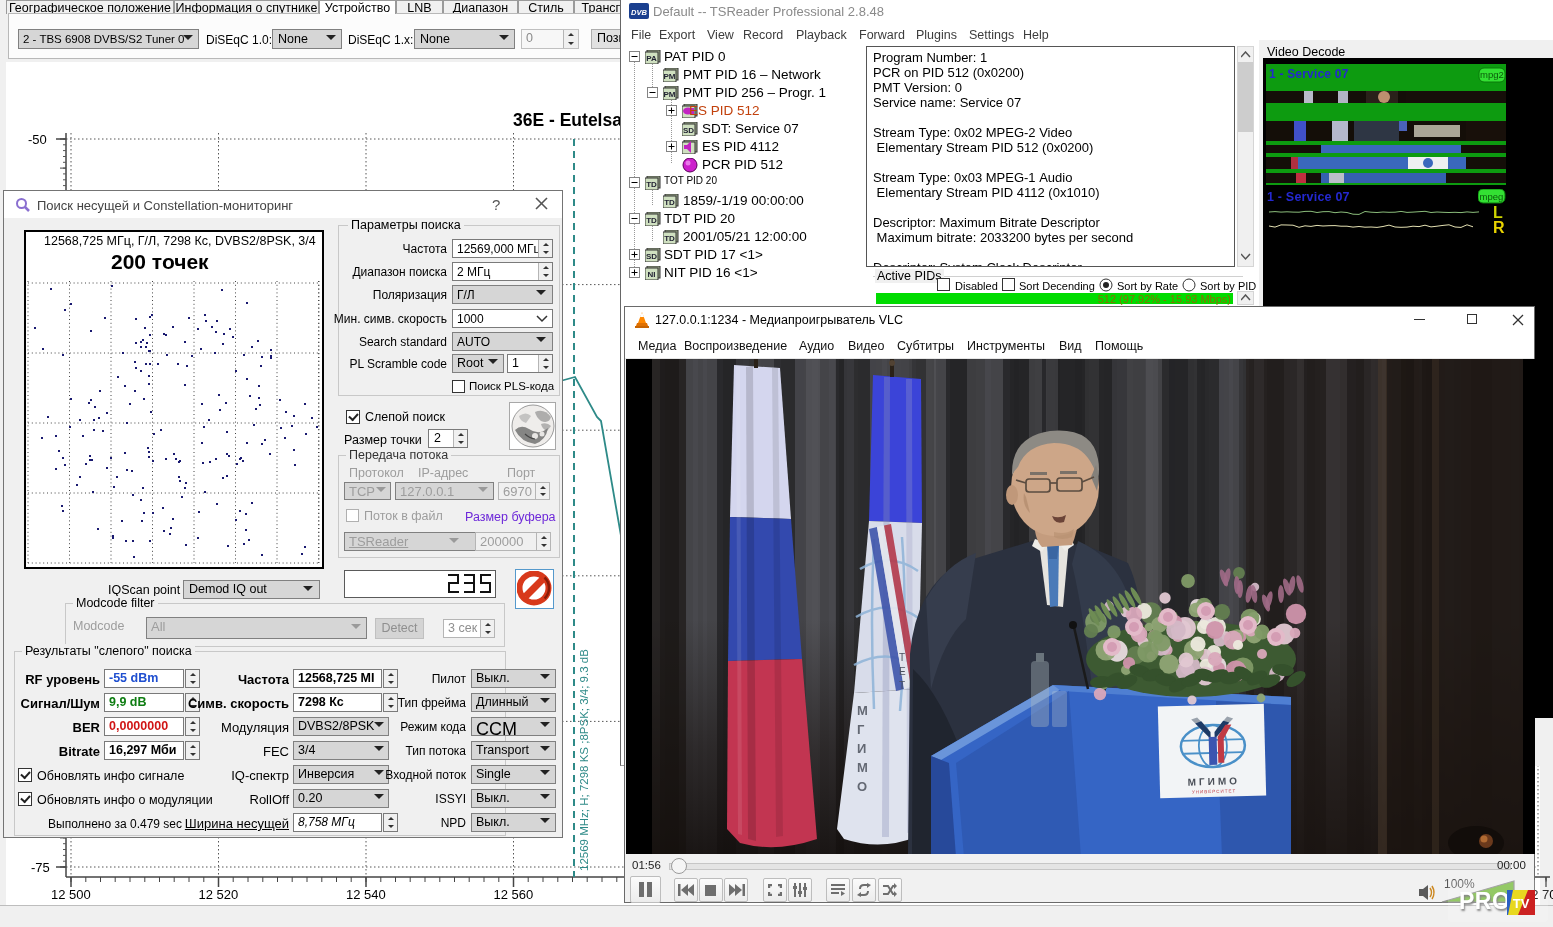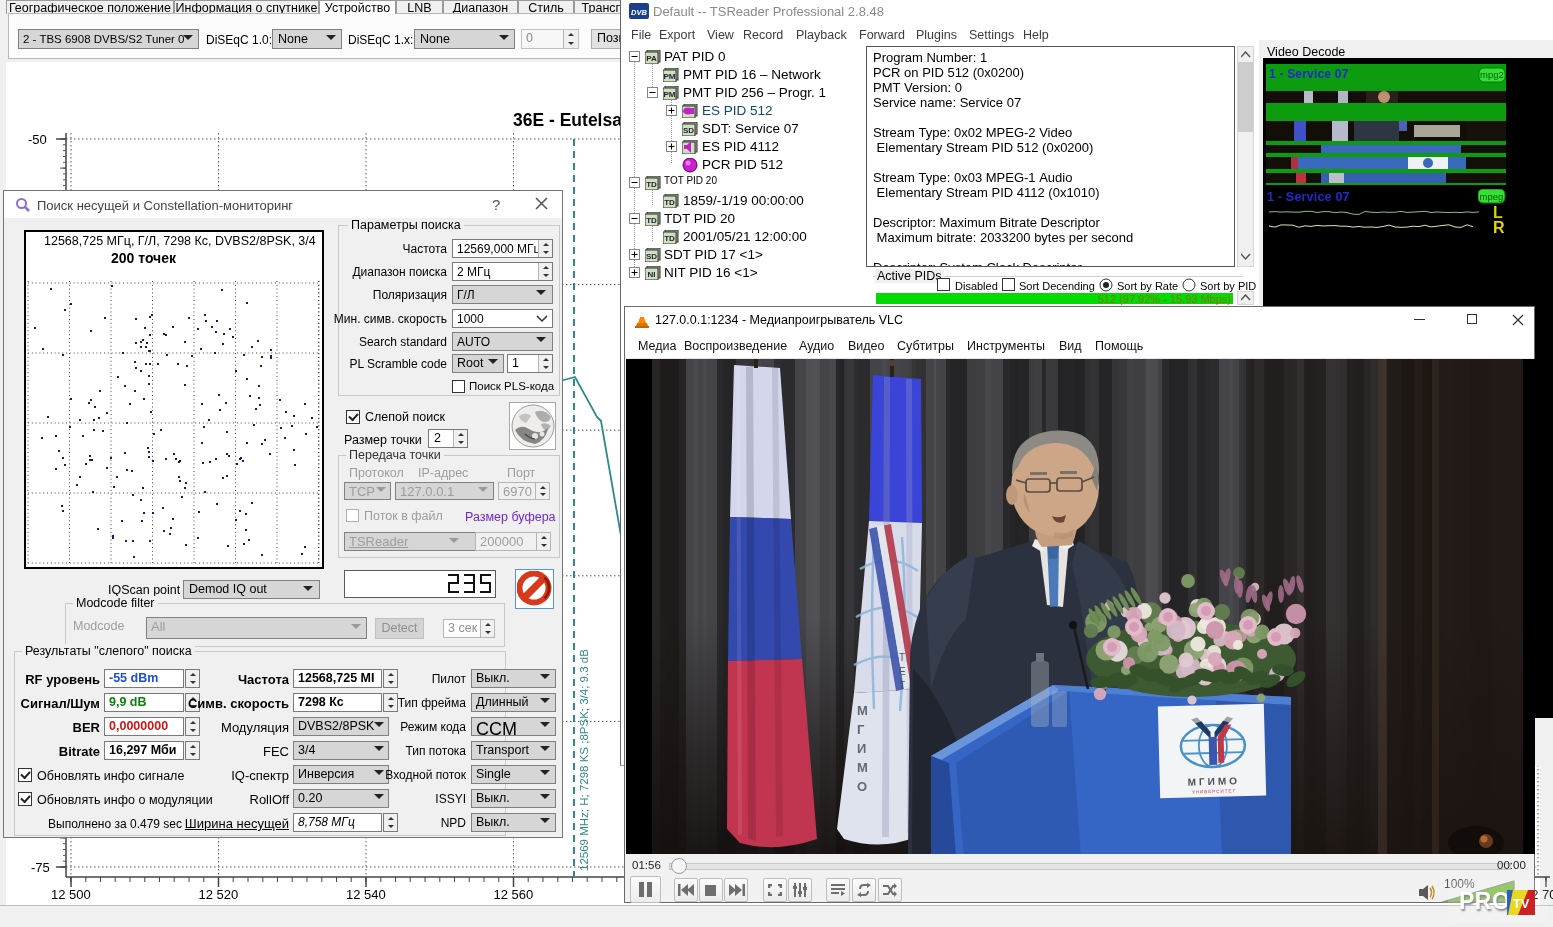--- a/index.html
+++ b/index.html
@@ -360,21 +360,21 @@
         <line x1="10" y1="10" x2="14" y2="14" stroke="#8a6fd0" stroke-width="2.5"></line>
       </svg>
 <div class="ab" style="left:33px;top:7px;white-space:nowrap;font-size:13px;color:#444;">Поиск несущей и Constellation-мониторинг</div>
 <div class="ab" style="left:488px;top:5px;white-space:nowrap;font-size:15px;color:#555;">?</div>
 <svg class="ab" style="left:531px;top:6px;" width="14" height="14">
         <line x1="1" y1="1" x2="12" y2="12" stroke="#555" stroke-width="1.6"></line>
         <line x1="12" y1="1" x2="1" y2="12" stroke="#555" stroke-width="1.6"></line>
       </svg>
 <div class="ab " style="left:20px;top:39px;width:300px;height:339px;background:#fff;border:2px solid #000;"></div>
 <div class="ab" style="left:40px;top:43px;white-space:nowrap;font-size:12.5px;">12568,725 МГц, Г/Л, 7298 Кс, DVBS2/8PSK, 3/4</div>
-<div class="ab" style="left:107px;top:59px;white-space:nowrap;font-size:14px;font-weight:bold;">200 точек</div>
+<div class="ab" style="left:107px;top:59px;white-space:nowrap;font-size:21px;font-weight:bold;">200 точек</div>
 <svg class="ab" style="left:0;top:0;" width="560" height="648">
         <line x1="24.0" y1="90" x2="24.0" y2="372" stroke="#444" stroke-width="1" stroke-dasharray="1,2.8"></line>
         <line x1="65.5" y1="90" x2="65.5" y2="372" stroke="#444" stroke-width="1" stroke-dasharray="1,2.8"></line>
         <line x1="107.0" y1="90" x2="107.0" y2="372" stroke="#444" stroke-width="1" stroke-dasharray="1,2.8"></line>
         <line x1="148.5" y1="90" x2="148.5" y2="372" stroke="#444" stroke-width="1" stroke-dasharray="1,2.8"></line>
         <line x1="190.0" y1="90" x2="190.0" y2="372" stroke="#444" stroke-width="1" stroke-dasharray="1,2.8"></line>
         <line x1="231.5" y1="90" x2="231.5" y2="372" stroke="#444" stroke-width="1" stroke-dasharray="1,2.8"></line>
         <line x1="273.0" y1="90" x2="273.0" y2="372" stroke="#444" stroke-width="1" stroke-dasharray="1,2.8"></line>
         <line x1="314.5" y1="90" x2="314.5" y2="372" stroke="#444" stroke-width="1" stroke-dasharray="1,2.8"></line>
         <line x1="315" y1="90" x2="315" y2="372" stroke="#444" stroke-width="1" stroke-dasharray="1,2.8"></line>
@@ -634,21 +634,21 @@
         <circle cx="22" cy="22" r="21" fill="#efedeb" stroke="#9a9a9a" stroke-width="1"></circle>
         <path d="M4 26 Q10 20 18 25 Q28 32 37 24 Q35 36 24 40 Q10 38 4 26Z" fill="#6a6a6a" opacity="0.8"></path>
         <path d="M24 8 Q33 4 40 13 Q38 20 30 17 Q25 13 24 8Z" fill="#8a8a8a" opacity="0.65"></path>
         <path d="M8 12 Q15 7 20 12 L15 19 Q9 17 8 12Z" fill="#9a9a9a" opacity="0.5"></path>
         <path d="M30 20 Q36 18 40 22 L36 27 Q31 25 30 20Z" fill="#777" opacity="0.5"></path>
         <circle cx="24" cy="32" r="3" fill="#e8e6e4"></circle>
         <circle cx="31" cy="30" r="2.5" fill="#e8e6e4"></circle>
         <path d="M14 30 Q18 34 24 35" fill="none" stroke="#444" stroke-width="1.2"></path>
       </svg>
 <div class="ab " style="left:334px;top:264px;width:222px;height:103px;border:1px solid #c8c8c8;"></div>
-<div class="ab" style="left:342px;top:257px;white-space:nowrap;font-size:12.5px;background:#f0f0f0;padding:0 3px;color:#333;">Передача точки</div>
+<div class="ab" style="left:342px;top:257px;white-space:nowrap;font-size:12.5px;background:#f0f0f0;padding:0 3px;color:#333;">Передача потока</div>
 <div class="ab" style="left:345px;top:275px;white-space:nowrap;font-size:12.5px;color:#9d9d9d;">Протокол</div>
 <div class="ab" style="left:414px;top:275px;white-space:nowrap;font-size:12.5px;color:#9d9d9d;">IP-адрес</div>
 <div class="ab" style="left:503px;top:275px;white-space:nowrap;font-size:12.5px;color:#9d9d9d;">Порт</div>
 <div class="ab combo" style="left:340px;top:291px;width:47px;height:18px;color:#9d9d9d;">TCP</div>
 <div class="ab" style="left:372px;top:298px;">
         <div class="arrowdn arrowdis" style="position:static;"></div>
       </div>
 <div class="ab combo" style="left:391px;top:291px;width:99px;height:18px;color:#9d9d9d;">127.0.0.1</div>
 <div class="ab" style="left:474px;top:298px;">
         <div class="arrowdn arrowdis" style="position:static;"></div>
@@ -856,21 +856,21 @@
         <rect x="0.5" y="0.5" width="10" height="10" fill="#fff" stroke="#848484"></rect>
         <line x1="2.5" y1="5.5" x2="8.5" y2="5.5" stroke="#000"></line>
         <line x1="5.5" y1="2.5" x2="5.5" y2="8.5" stroke="#000"></line>
       </svg>
 <svg class="ab" style="left:61px;top:104px;" width="16" height="14">
         <rect x="2" y="0" width="13" height="12" fill="#9aa88a" stroke="#333" stroke-width="1"></rect>
         <rect x="0" y="2" width="13" height="12" fill="#cfe0c0" stroke="#333" stroke-width="1"></rect>
         <ellipse cx="6" cy="7" rx="5" ry="3.5" fill="#c224c2"></ellipse>
         <rect x="9" y="4" width="3" height="6" fill="#c224c2"></rect>
       </svg>
-<div class="ab" style="left:81px;top:103px;white-space:nowrap;font-size:13.5px;color:#0c4a6e;">ES PID 512</div>
+<div class="ab" style="left:68px;top:103px;white-space:nowrap;font-size:13.5px;color:#c2410c;">ES PID 512</div>
 <svg class="ab" style="left:61px;top:122px;" width="16" height="14">
         <rect x="2" y="0" width="13" height="12" fill="#9aa88a" stroke="#333" stroke-width="1"></rect>
         <rect x="0" y="2" width="13" height="12" fill="#cfe0c0" stroke="#333" stroke-width="1"></rect>
         <text x="6.5" y="11" font-size="8" font-weight="bold" fill="#223" text-anchor="middle" font-family="Liberation Sans">SD</text>
       </svg>
 <div class="ab" style="left:81px;top:121px;white-space:nowrap;font-size:13.5px;color:#000;">SDT: Service 07</div>
 <svg class="ab" style="left:45px;top:141px;" width="11" height="11">
         <rect x="0.5" y="0.5" width="10" height="10" fill="#fff" stroke="#848484"></rect>
         <line x1="2.5" y1="5.5" x2="8.5" y2="5.5" stroke="#000"></line>
         <line x1="5.5" y1="2.5" x2="5.5" y2="8.5" stroke="#000"></line>

